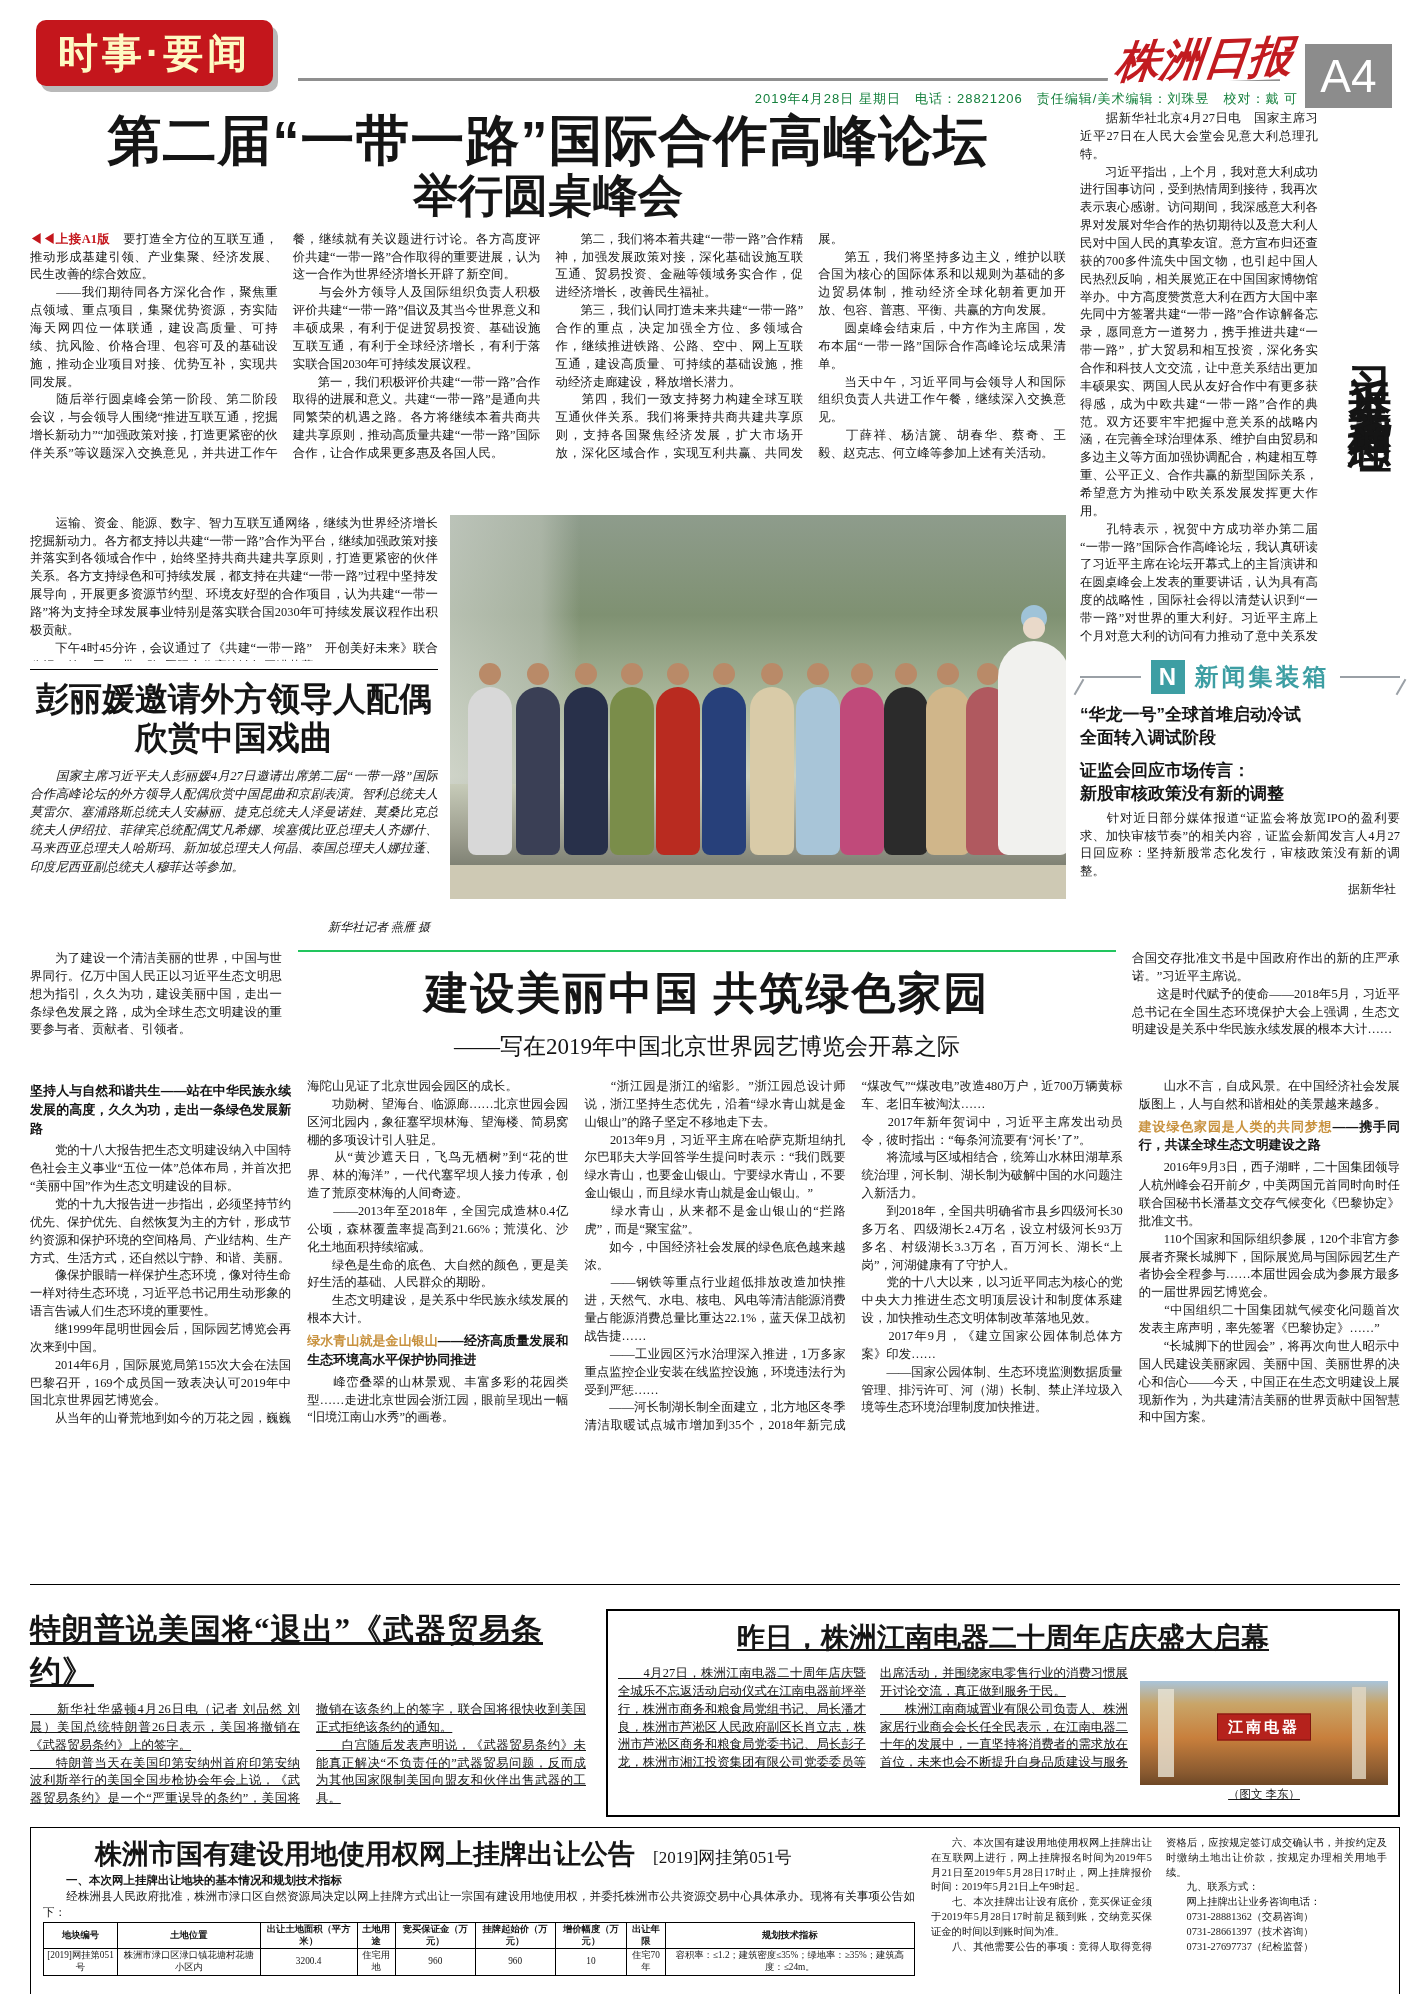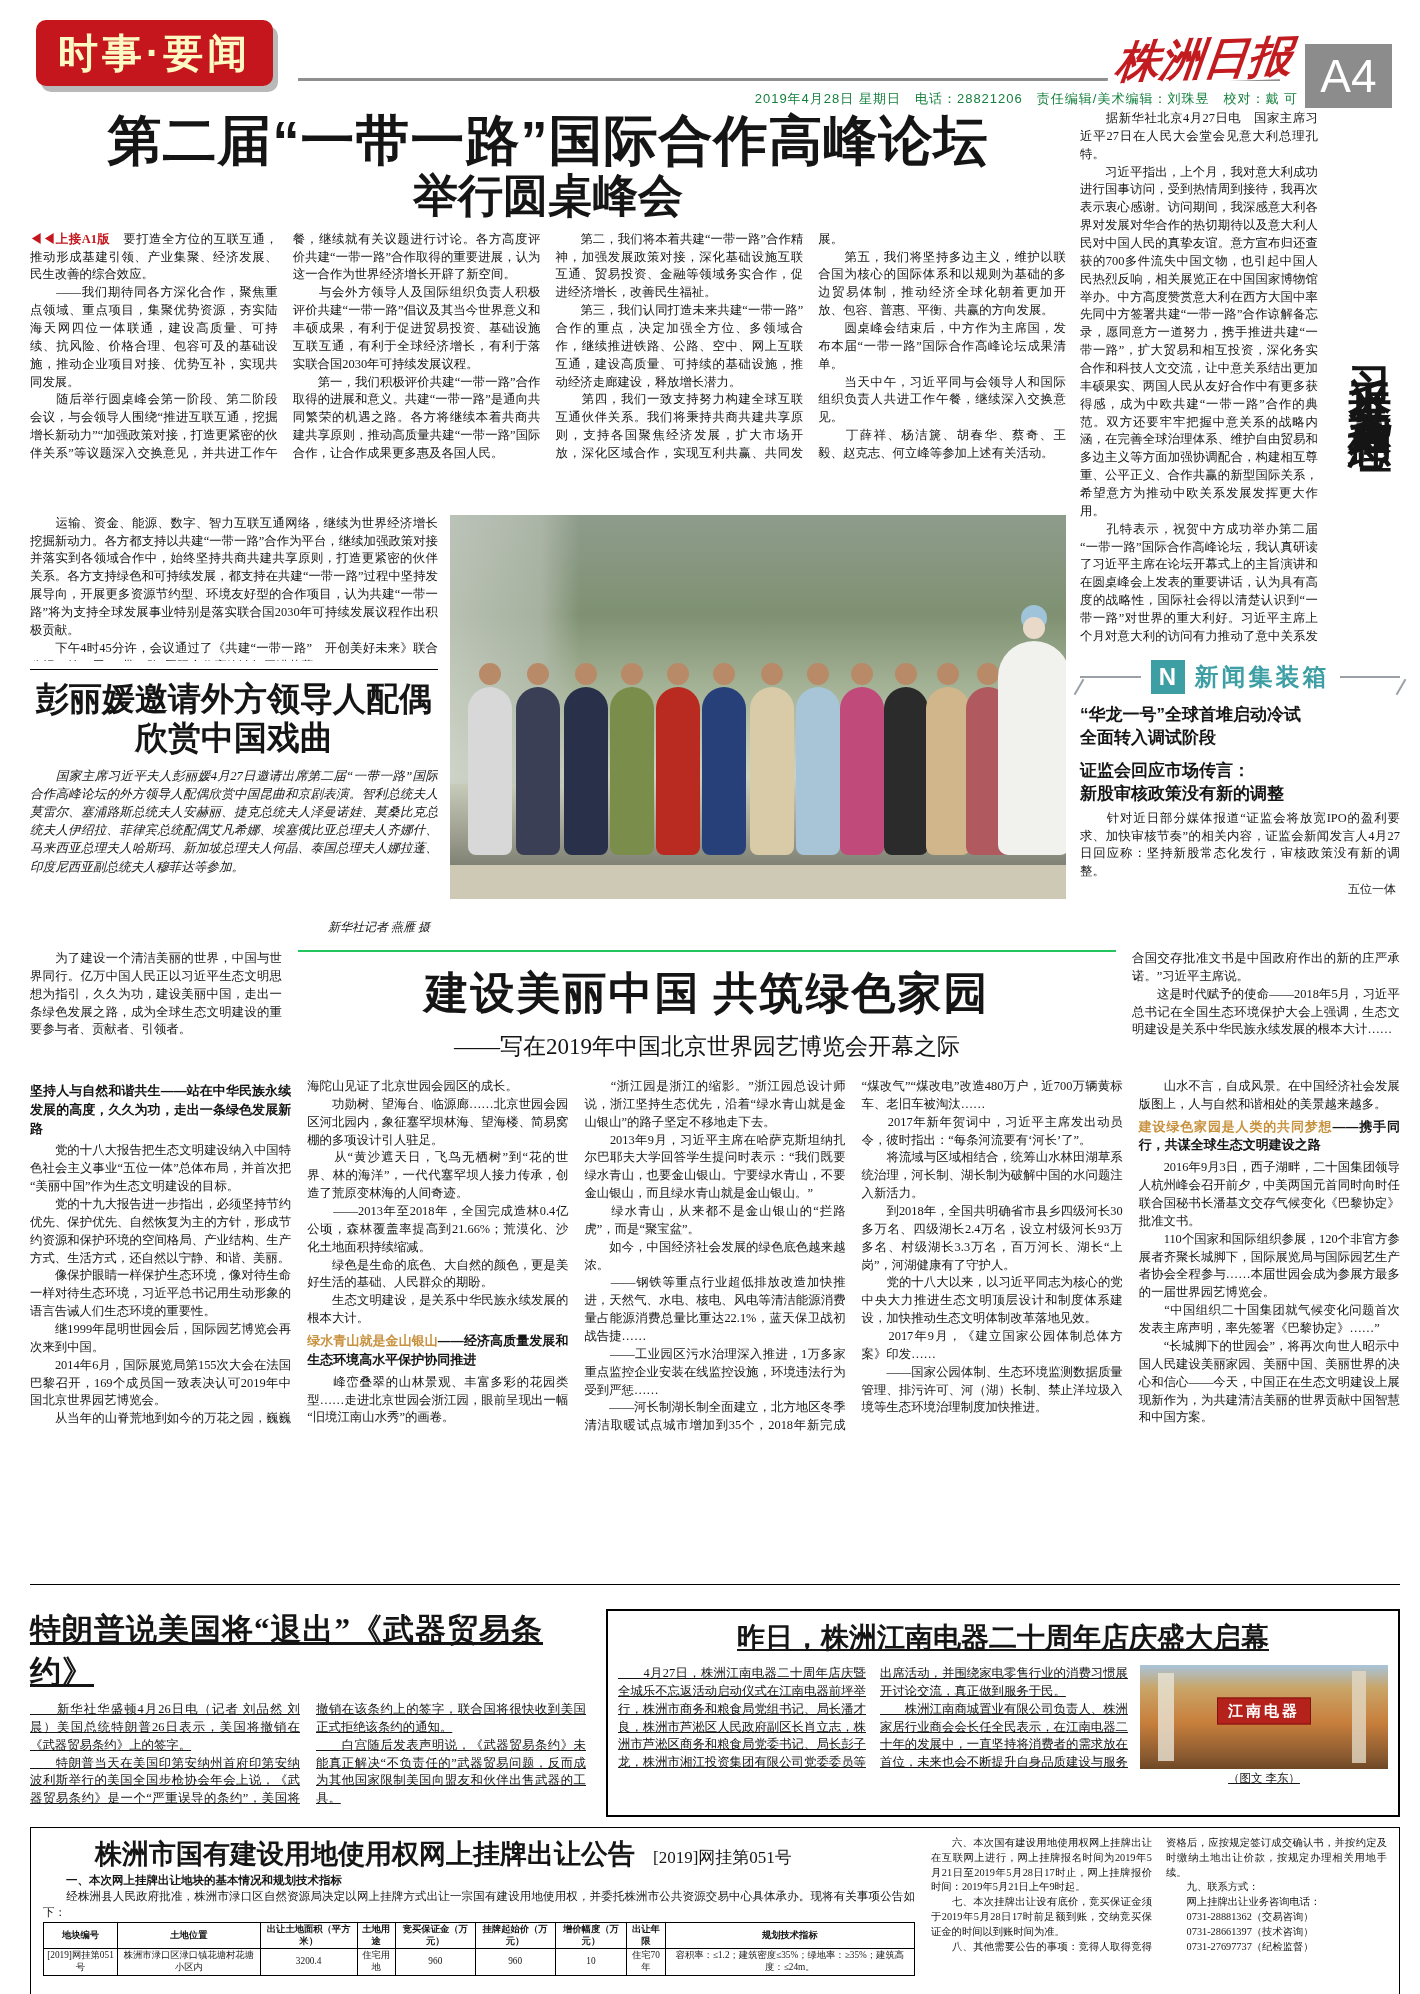--- a/index.html
+++ b/index.html
@@ -82,21 +82,21 @@
   
   .bottomband{display:flex;gap:20px;border-top:1.5px solid #000;margin-top:10px;padding-top:24px;text-decoration:underline;}
   .trump{width:556px;}
   .trump-h{font-family:"Liberation Serif",serif;font-weight:900;font-size:31px;margin:0 0 8px;letter-spacing:1px;}
   .trump-cols{column-count:2;column-gap:16px;height:116px;overflow:hidden;}
   .jnbox{flex:1;border:2px solid #000;padding:6px 10px;}
   .jn-h{font-family:"Liberation Serif",serif;font-weight:900;font-size:28px;text-align:center;margin:2px 0 8px;}
   .jn-row{display:flex;gap:12px;}
   .jn-cols{flex:1;column-count:2;column-gap:14px;height:108px;overflow:hidden;}
   .photo2{position:relative;width:248px;height:104px;overflow:hidden;
-          background:linear-gradient(180deg,#a9c4da 0%,#c9a568 22%,#c87f3c 55%,#8a5a30 88%,#6e4826 100%);}
+          background:linear-gradient(180deg,#a9c4da 0%,#c9a568 22%,#c87f3c 55%,#8a5a30 88%,#6e4826 100%);margin-top:16px;}
   .photo2::before{content:'';position:absolute;left:18px;top:8px;width:16px;height:88px;background:#e8e3d5;opacity:.8;}
   .photo2::after{content:'';position:absolute;right:22px;top:6px;width:14px;height:92px;background:#e2d8c4;opacity:.8;}
   .jn-sign{position:absolute;left:50%;top:44%;transform:translate(-50%,-50%);background:#b5221c;color:#fff;
            font-family:"Liberation Sans",sans-serif;font-weight:900;font-size:15px;letter-spacing:3px;
            padding:3px 10px;border:1px solid #7e140f;}
   .jn-credit{font-size:11.5px;text-align:center;margin-top:2px;}
   
   .notice{border:1.5px solid #000;margin-top:10px;padding:8px 12px;display:flex;gap:16px;height:206px;}
   .nt-left{width:872px;}
   .nt-titlerow{display:flex;align-items:baseline;gap:18px;padding-left:52px;}
@@ -187,21 +187,21 @@
             <div class="nh-line l"></div>
             <div class="nbox-n">N</div>
             <div class="nbox-title">新闻集装箱</div>
             <div class="nh-line r"></div>
           </div>
           <div class="nitem-t">“华龙一号”全球首堆启动冷试
 全面转入调试阶段</div>
           <div class="nitem-t">证监会回应市场传言：
 新股审核政策没有新的调整</div>
           <div class="flow small">　　针对近日部分媒体报道“证监会将放宽IPO的盈利要求、加快审核节奏”的相关内容，证监会新闻发言人4月27日回应称：坚持新股常态化发行，审核政策没有新的调整。</div>
-          <div class="ncredit">五位一体</div>
+          <div class="ncredit">据新华社</div>
         </div>
       </div>
     </div>
 
     <div class="mid">
       <div class="m1">
         <div class="m1-left flow">　　为了建设一个清洁美丽的世界，中国与世界同行。亿万中国人民正以习近平生态文明思想为指引，久久为功，建设美丽中国，走出一条绿色发展之路，成为全球生态文明建设的重要参与者、贡献者、引领者。</div>
         <div class="mid-head">
           <h2 class="mid-h1">建设美丽中国  共筑绿色家园</h2>
           <p class="mid-h2">——写在2019年中国北京世界园艺博览会开幕之际</p>

